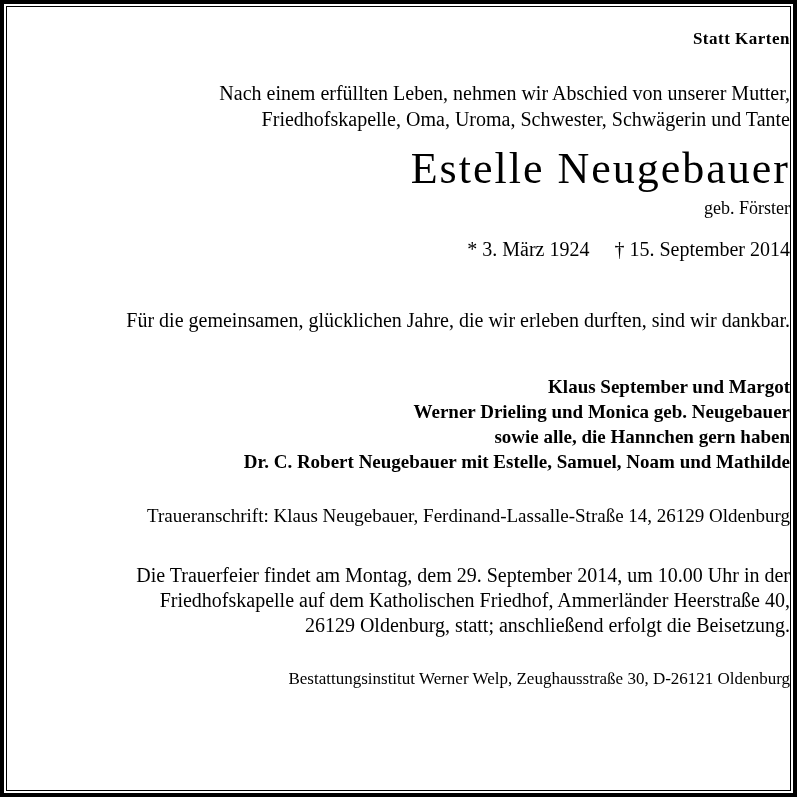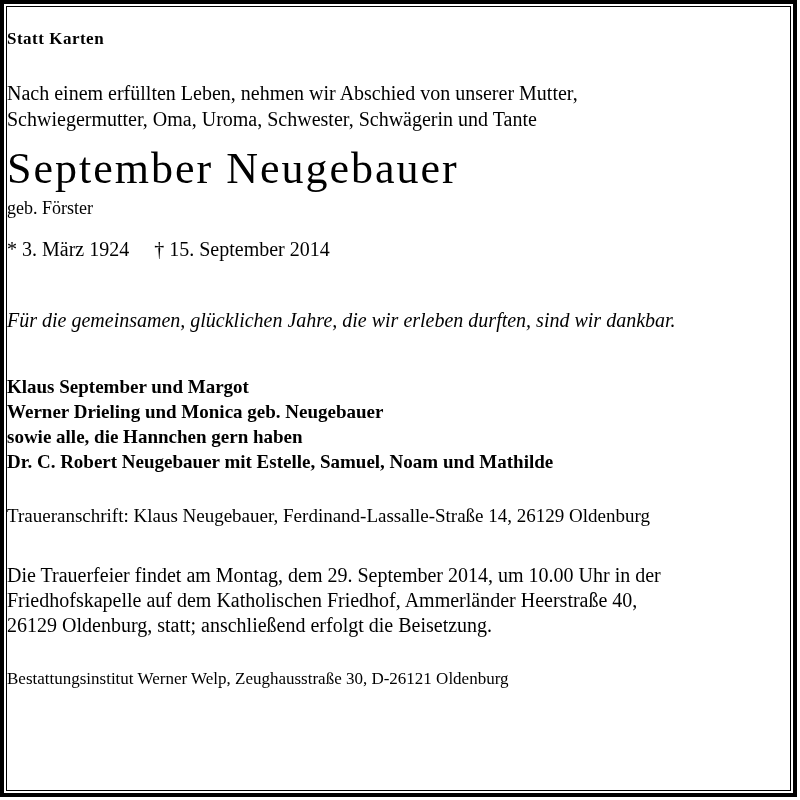--- a/index.html
+++ b/index.html
@@ -18,21 +18,21 @@
     left: 0;
     right: 3px;
     bottom: 3px;
     border: 4px solid #000000;
     box-sizing: border-box;
   }
   .inner {
     position: absolute;
     inset: 2px;
     border: 1px solid #000000;
-    text-align: left;
+    text-align: right;
     box-sizing: border-box;
   }
   p { margin: 0; }
   .preline { white-space: pre-line; }
 
   .header {
     margin-top: 22px;
     font-size: 17px;
     font-weight: bold;
     letter-spacing: 0.5px;
@@ -59,21 +59,20 @@
     font-size: 18px;
   }
   .dates {
     margin-top: 19px;
     font-size: 20px;
   }
   .dates .death-part { margin-left: 20px; }
   .gratitude {
     margin-top: 48px;
     font-size: 20px;
-    font-style: italic;
   }
   .mourners {
     margin-top: 42px;
     font-size: 19px;
     font-weight: bold;
     line-height: 25px;
   }
   .address {
     margin-top: 31px;
     font-size: 19px;
@@ -91,23 +90,23 @@
 </head>
 <body>
 
 <div class="card">
   <div class="inner">
 
     <p class="header">Statt Karten</p>
 
 
     <p class="intro preline">Nach einem erfüllten Leben, nehmen wir Abschied von unserer Mutter,
-Schwiegermutter, Oma, Uroma, Schwester, Schwägerin und Tante</p>
+Friedhofskapelle, Oma, Uroma, Schwester, Schwägerin und Tante</p>
 
-    <h1 class="name">September Neugebauer</h1>
+    <h1 class="name">Estelle Neugebauer</h1>
 
     <p class="maiden">geb. Förster</p>
 
     <p class="dates">
       <span class="birth-part">* 3. März 1924</span>
       <span class="death-part">† 15. September 2014</span>
     </p>
 
     <p class="gratitude">Für die gemeinsamen, glücklichen Jahre, die wir erleben durften, sind wir dankbar.</p>
 

